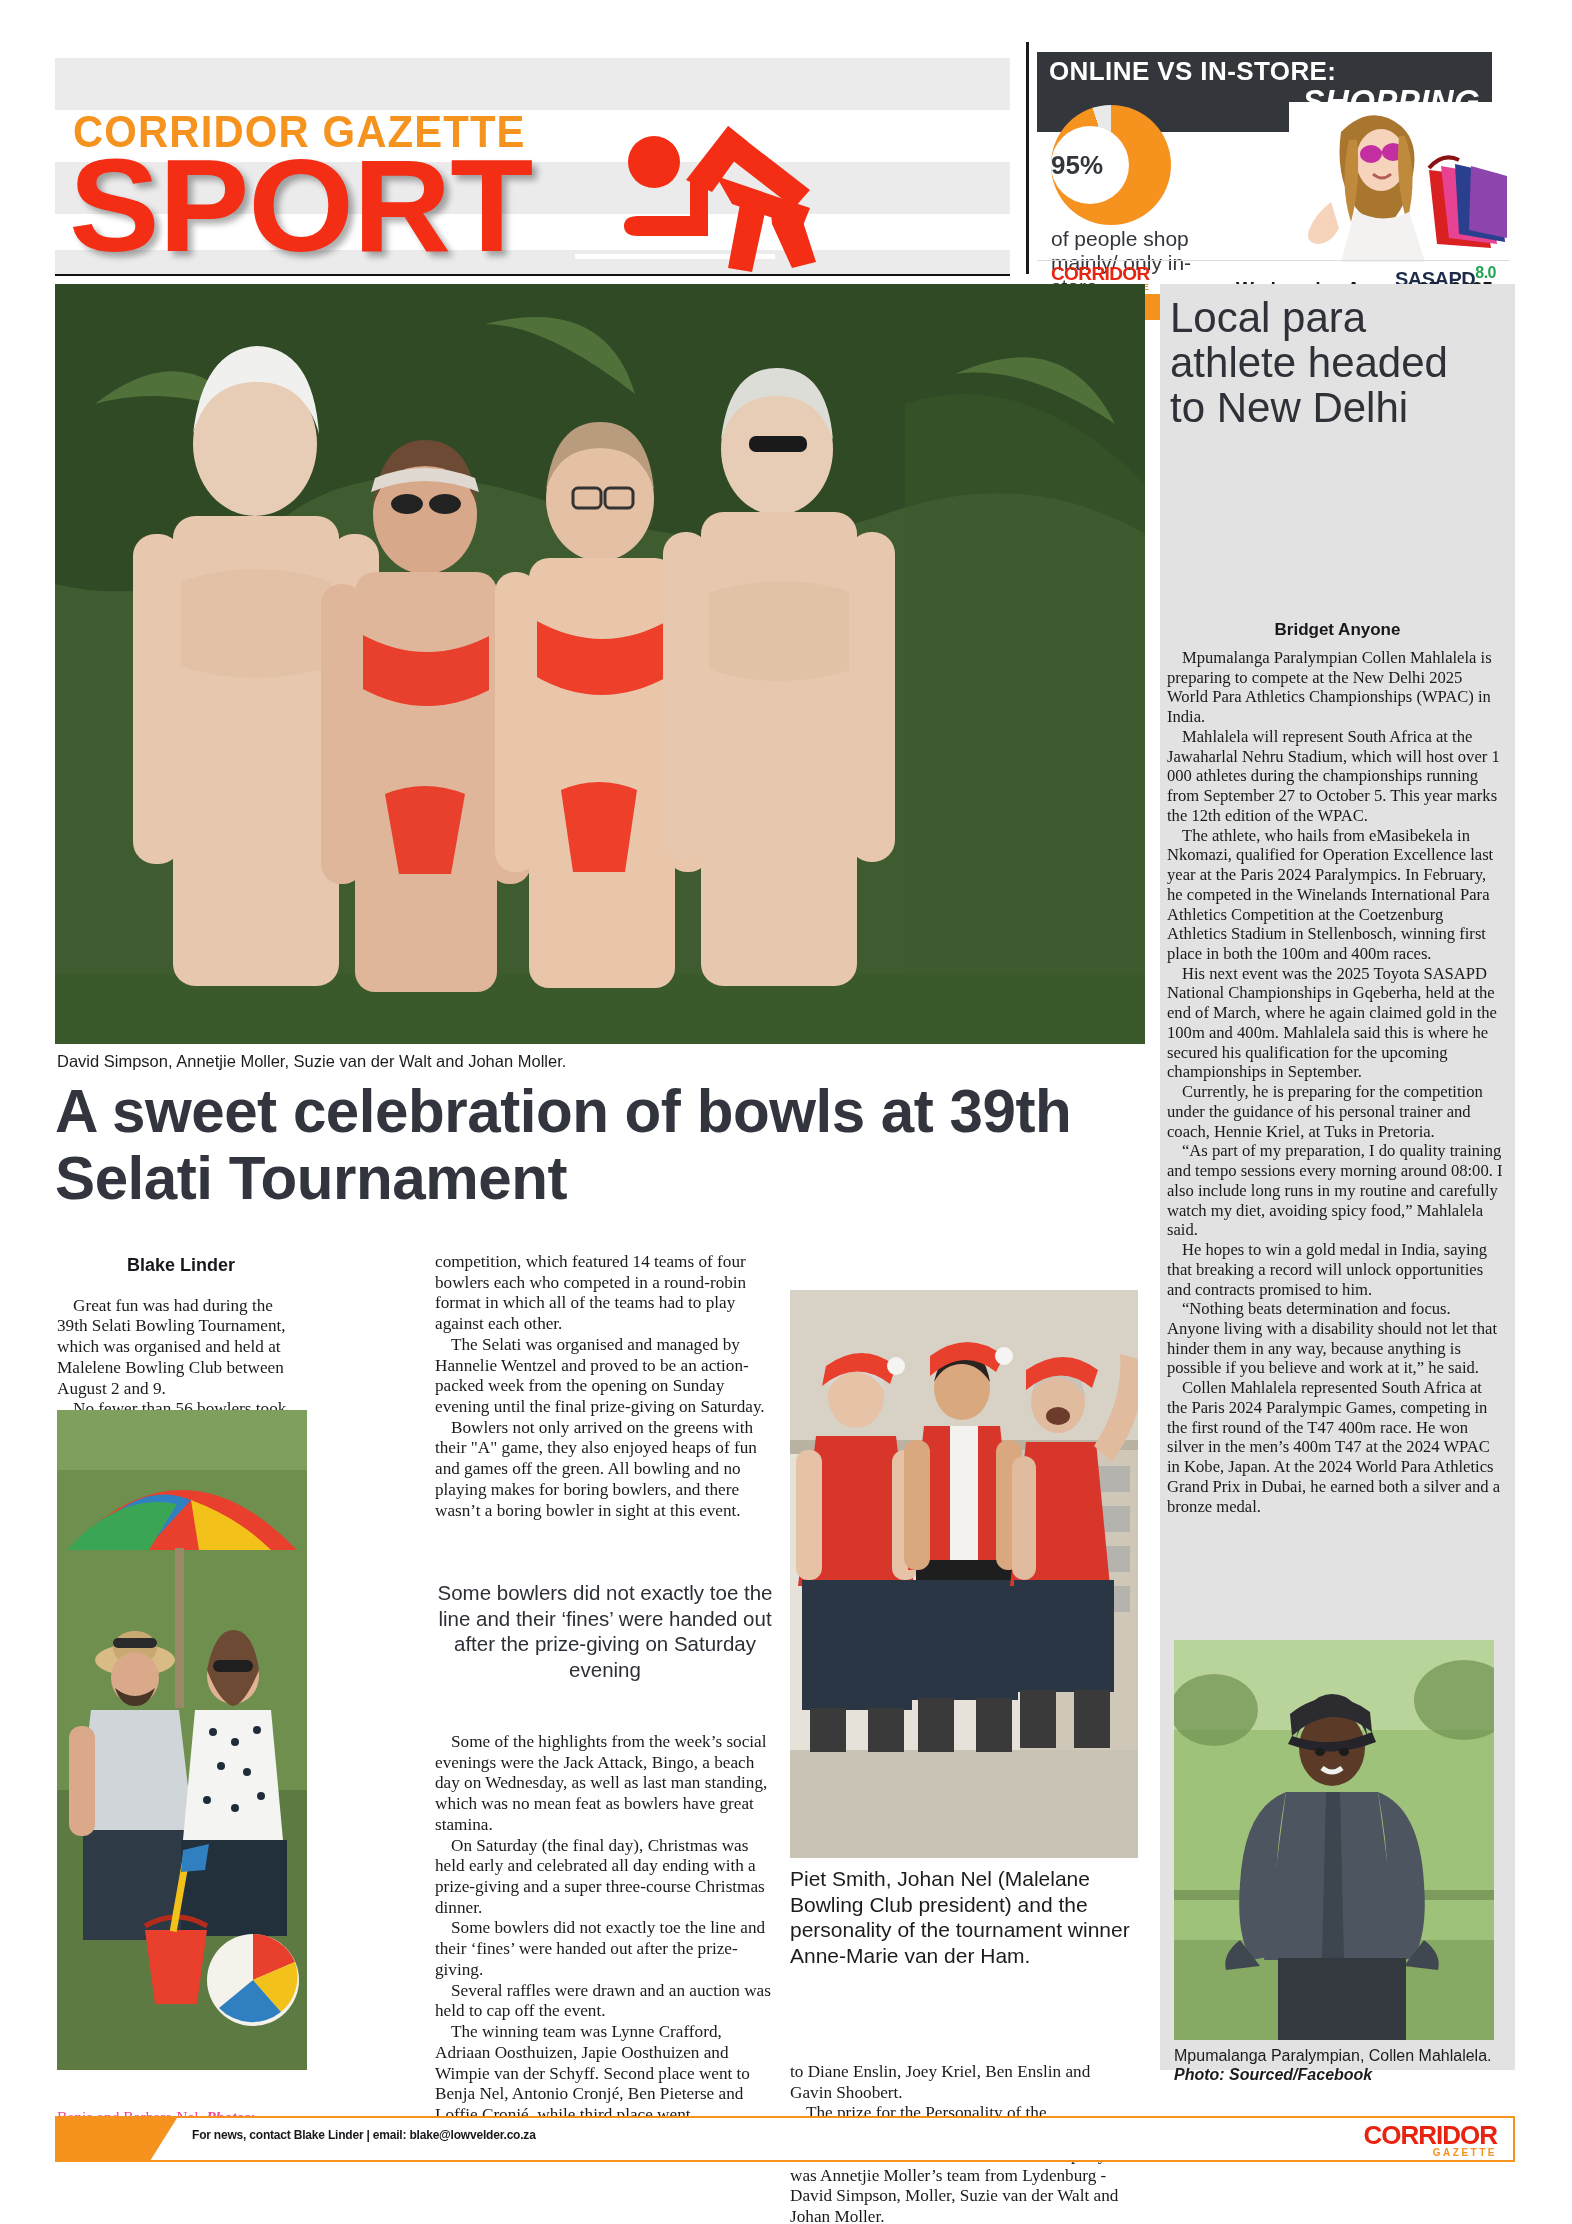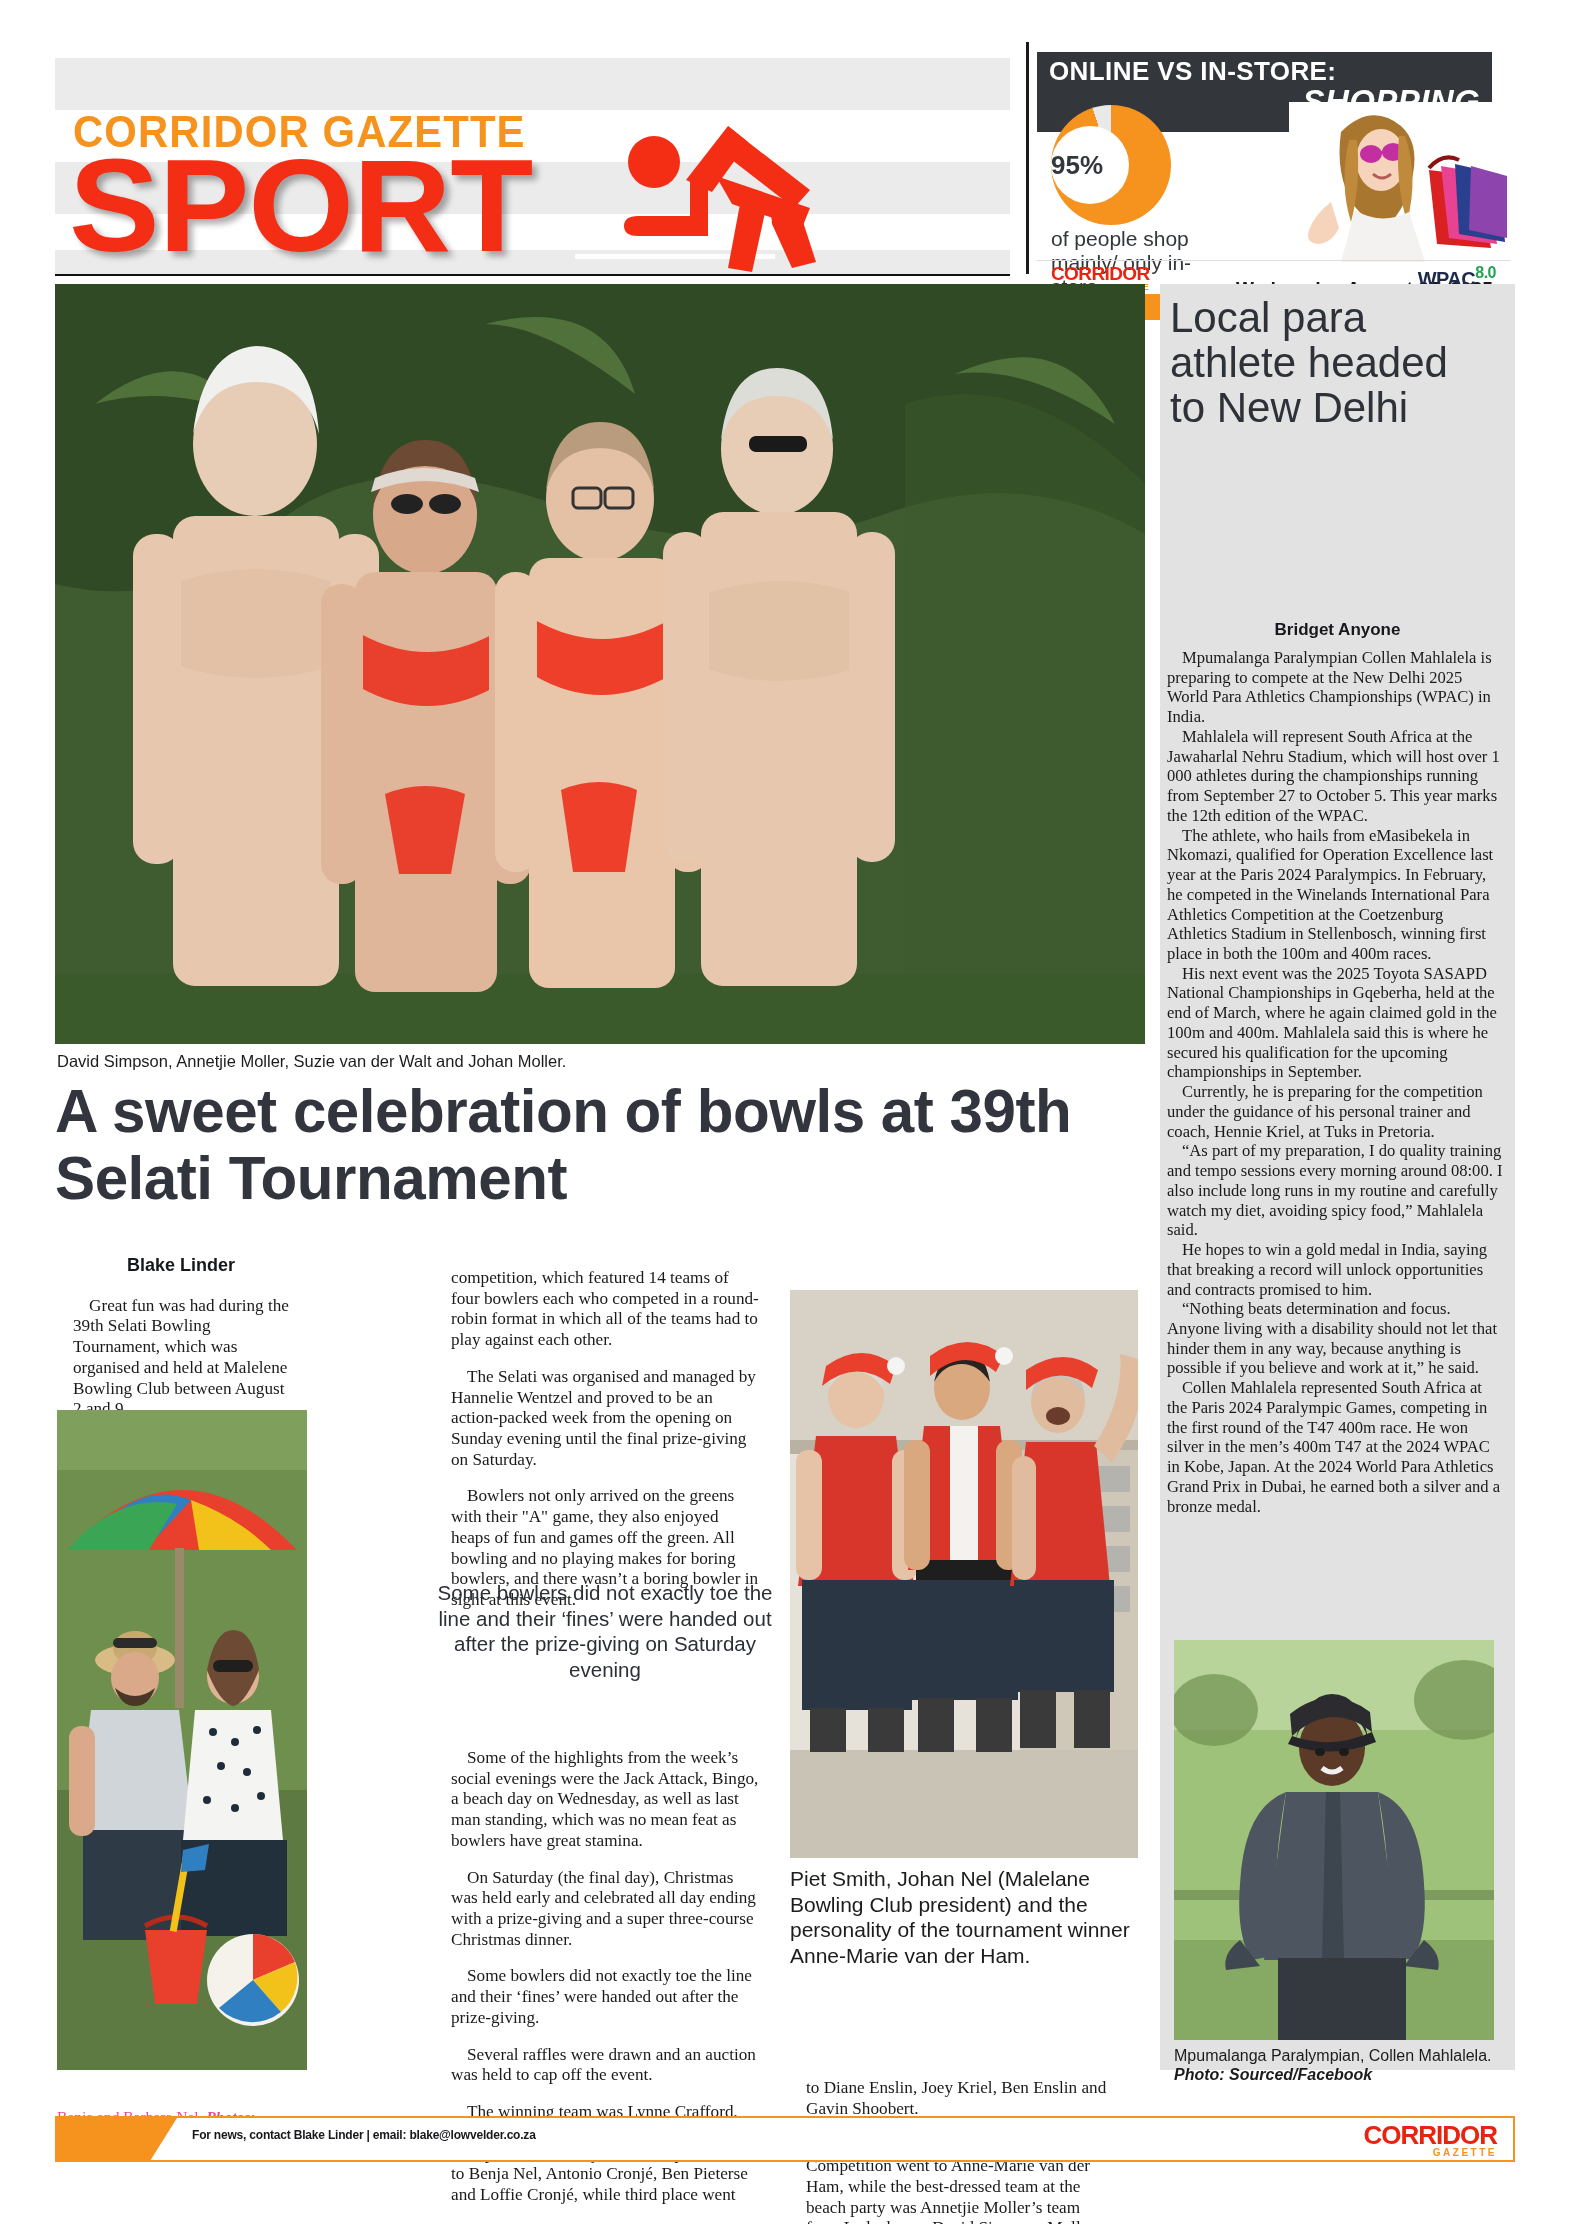--- a/index.html
+++ b/index.html
@@ -124,21 +124,21 @@
   }
   .headline {
     position:absolute; left:55px; top:1078px; width:1090px;
     font-size: 62px; font-weight:700; line-height:1.08; color:#32353d;
     font-family:"Liberation Sans Narrow","Liberation Sans",sans-serif;
     letter-spacing:-0.5px;
     transform: scaleX(0.97); transform-origin: left top;
   }
 
   .col { position:absolute; font-family:"Liberation Serif", serif; font-size:17.2px; line-height:1.205; color:#1a1a1a; text-align:left; }
-  .col p { text-indent: 16px; margin:16px; }
+  .col p { text-indent: 16px; margin:0; }
   .col p.noin { text-indent:0; }
   .byline {
     font-family:"Liberation Sans", sans-serif; font-weight:700; font-size:18px;
     text-align:center; color:#17181c; margin-bottom:19px; text-indent:0;
   }
 
   .colA { left:57px; top:1255px; width:248px; }
   .colB { left:435px; top:1252px; width:340px; }
   .colB2 { left:435px; top:1732px; width:340px; }
   .colC { left:790px; top:2062px; width:340px; }
@@ -272,21 +272,21 @@
       <span>95%</span>
     </div>
     <div class="topad-sub">of people shop mainly/ only in-store</div>
 
     <div class="topad-logos">
       <div class="logo-corridor">
         <div class="lc1">CORRIDOR</div>
         <div class="lc2">GAZETTE</div>
       </div>
       <div class="logo-roots">
-        <span>WPAC</span><sup>8.0</sup>
+        <span>SASAPD</span><sup>8.0</sup>
       </div>
     </div>
 
     <div class="caxton-band">
       <div class="caxton-inner">
         <span class="cax-mark">C</span>
         <span class="cax-name">CAXTON</span>
         <span class="cax-sub">local media</span>
       </div>
     </div>

